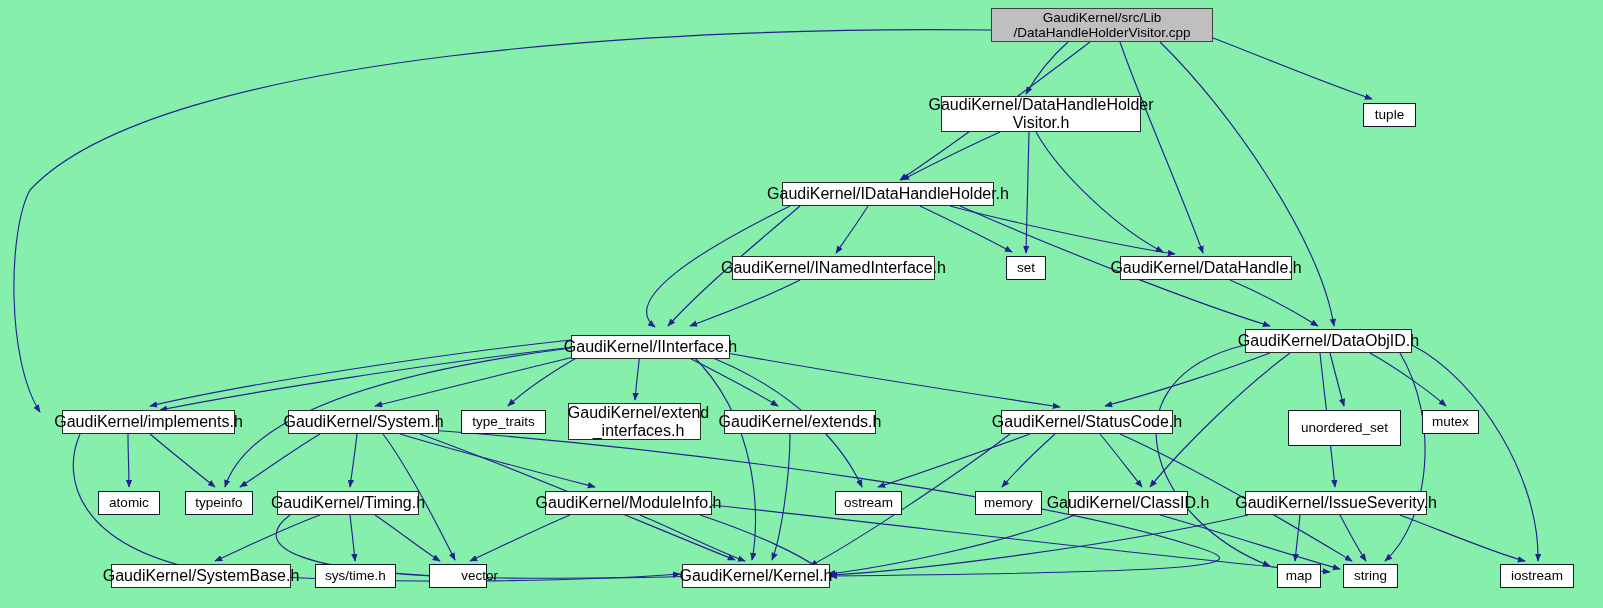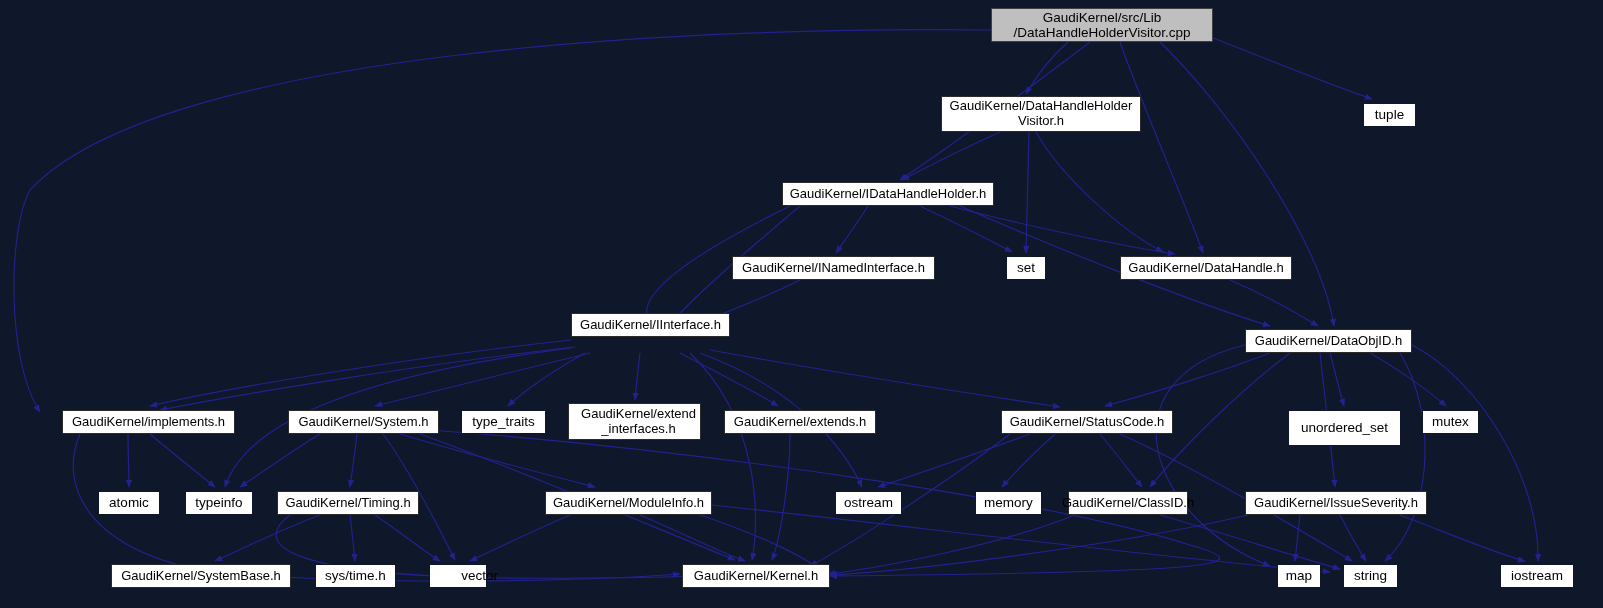--- a/index.html
+++ b/index.html
@@ -1,22 +1,22 @@
 <!DOCTYPE html>
 <html><head>
 <meta charset="utf-8">
 <style>
   html,body{margin:0;padding:0;background:#ffffff;}
   body{font-family:"Liberation Sans", sans-serif;}
-  #graph-root{position:relative;width:1603px;height:608px;background:#0f172a;overflow:hidden;}
+  #graph-root{position:relative;width:1603px;height:608px;background:#86efac;overflow:hidden;}
   svg.graph-svg{position:absolute;left:0;top:0;width:1603px;height:608px;}
   .node-box{position:absolute;box-sizing:border-box;display:flex;align-items:center;justify-content:center;
             text-align:center;line-height:1.12;color:#000000;}
   .node-header{background:#bfbfbf;border:1px solid #404040;font-size:13.5px;}
-  .node-local{background:#ffffff;border:1px solid #2b2b2b;font-size:13px;}
+  .node-local{background:#ffffff;border:1px solid #2b2b2b;font-size:16px;}
   .node-sys{background:#ffffff;border:1px solid #0f172a;font-size:13.5px;}
   .node-label{display:block;white-space:pre-line;padding:0 5px;}
 </style>
 </head>
 <body>
 
 <div id="graph-root">
   <svg class="graph-svg" viewBox="0 0 1603 608">
     <defs>
       <marker id="arrowhead" markerWidth="9" markerHeight="9" refX="7.2" refY="3.2" orient="auto" markerUnits="userSpaceOnUse">
@@ -107,21 +107,21 @@
       </div>
       <div class="node-box node-local" style="left: 732px; top: 256px; width: 203px; height: 24px;">
         <span class="node-label">GaudiKernel/INamedInterface.h</span>
       </div>
       <div class="node-box node-sys" style="left: 1006px; top: 256px; width: 40px; height: 24px;">
         <span class="node-label">set</span>
       </div>
       <div class="node-box node-local" style="left: 1120px; top: 256px; width: 172px; height: 24px;">
         <span class="node-label">GaudiKernel/DataHandle.h</span>
       </div>
-      <div class="node-box node-local" style="left: 571px; top: 313px; width: 159px; height: 24px;">
+      <div class="node-box node-local" style="left: 571px; top: 335px; width: 159px; height: 24px;">
         <span class="node-label">GaudiKernel/IInterface.h</span>
       </div>
       <div class="node-box node-local" style="left: 1245px; top: 329px; width: 167px; height: 24px;">
         <span class="node-label">GaudiKernel/DataObjID.h</span>
       </div>
       <div class="node-box node-local" style="left: 62px; top: 410px; width: 173px; height: 24px;">
         <span class="node-label">GaudiKernel/implements.h</span>
       </div>
       <div class="node-box node-local" style="left: 288px; top: 410px; width: 151px; height: 24px;">
         <span class="node-label">GaudiKernel/System.h</span>

